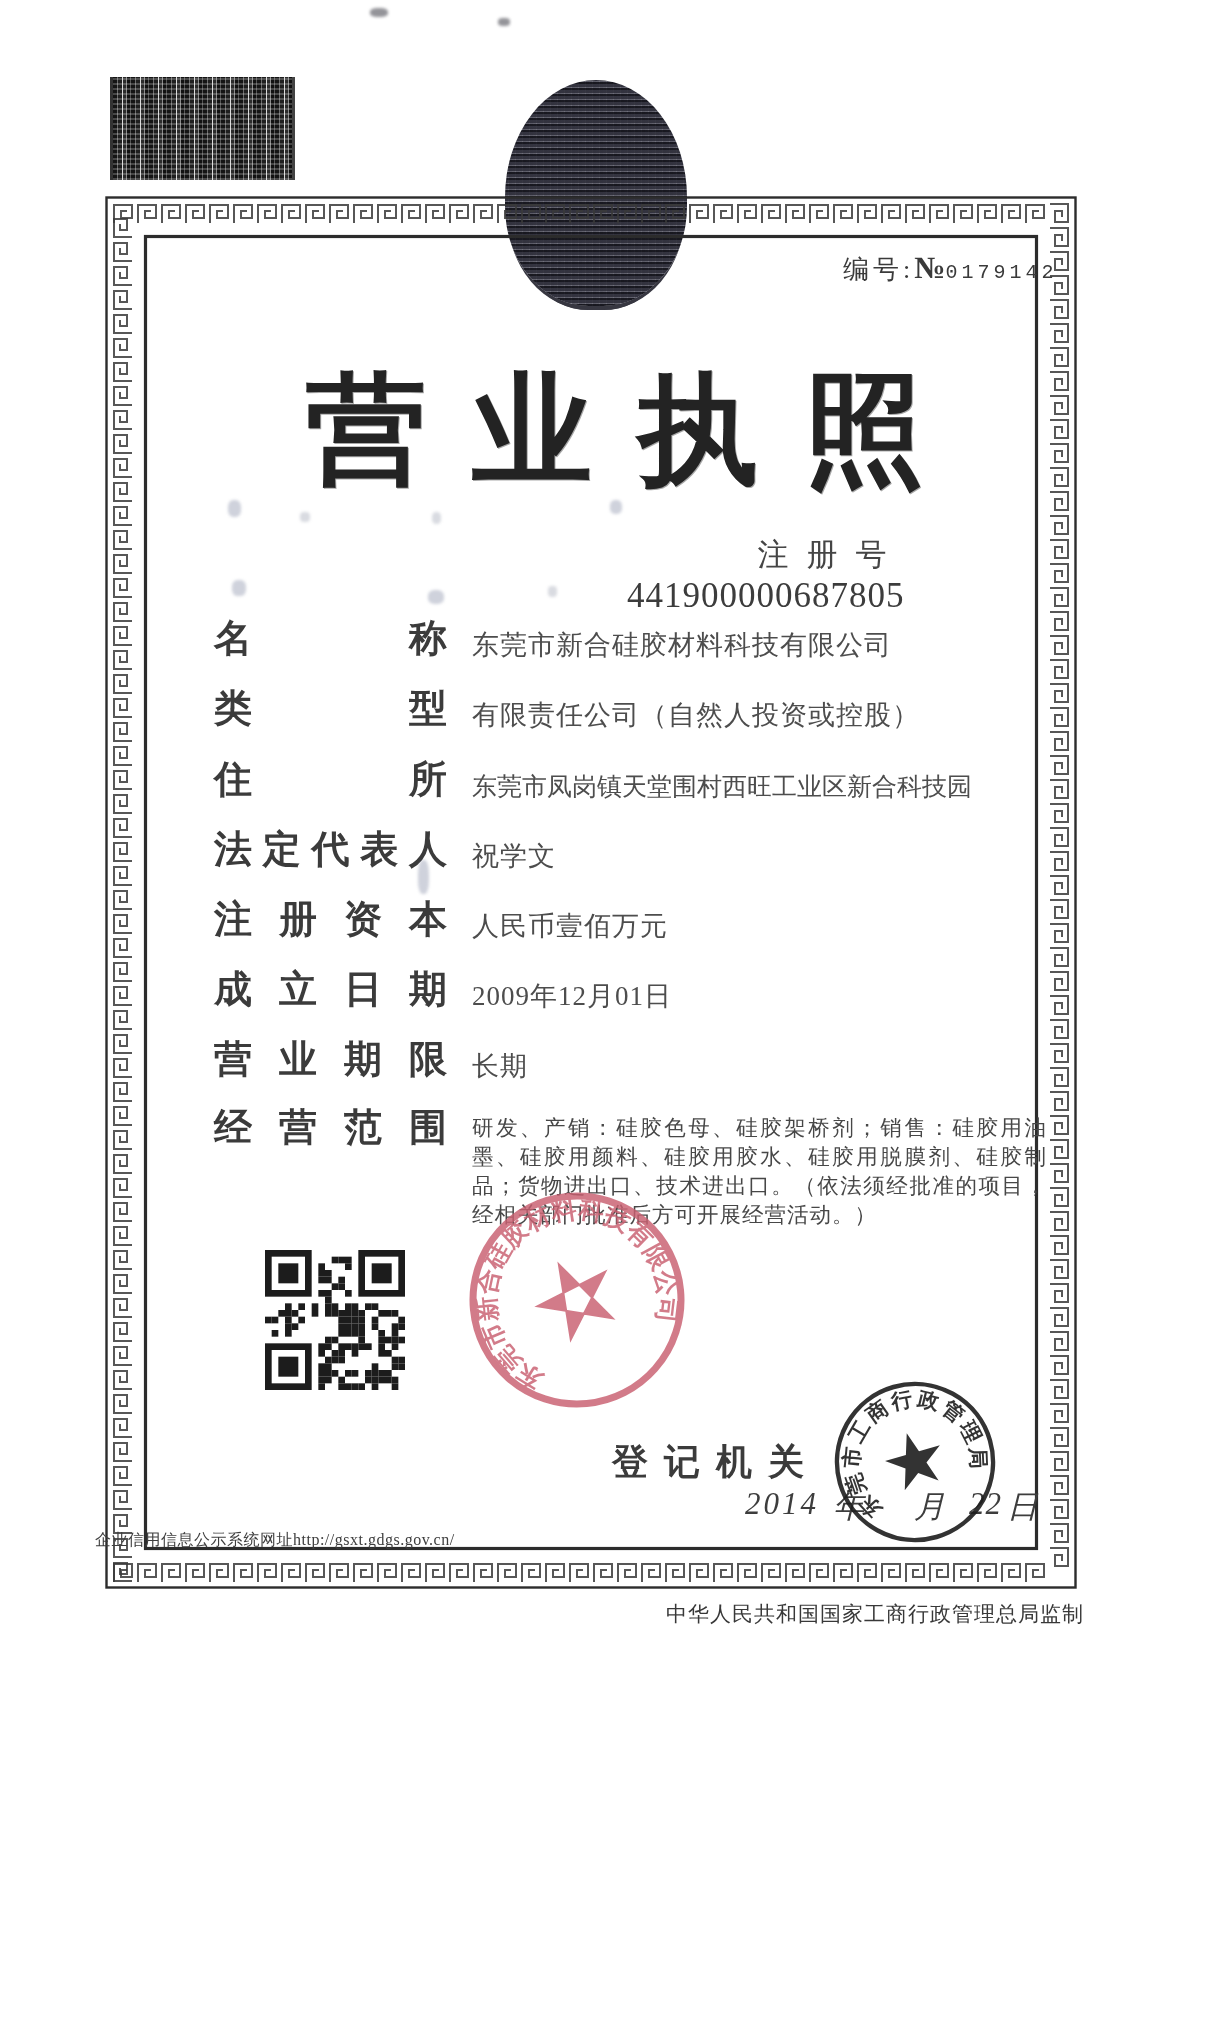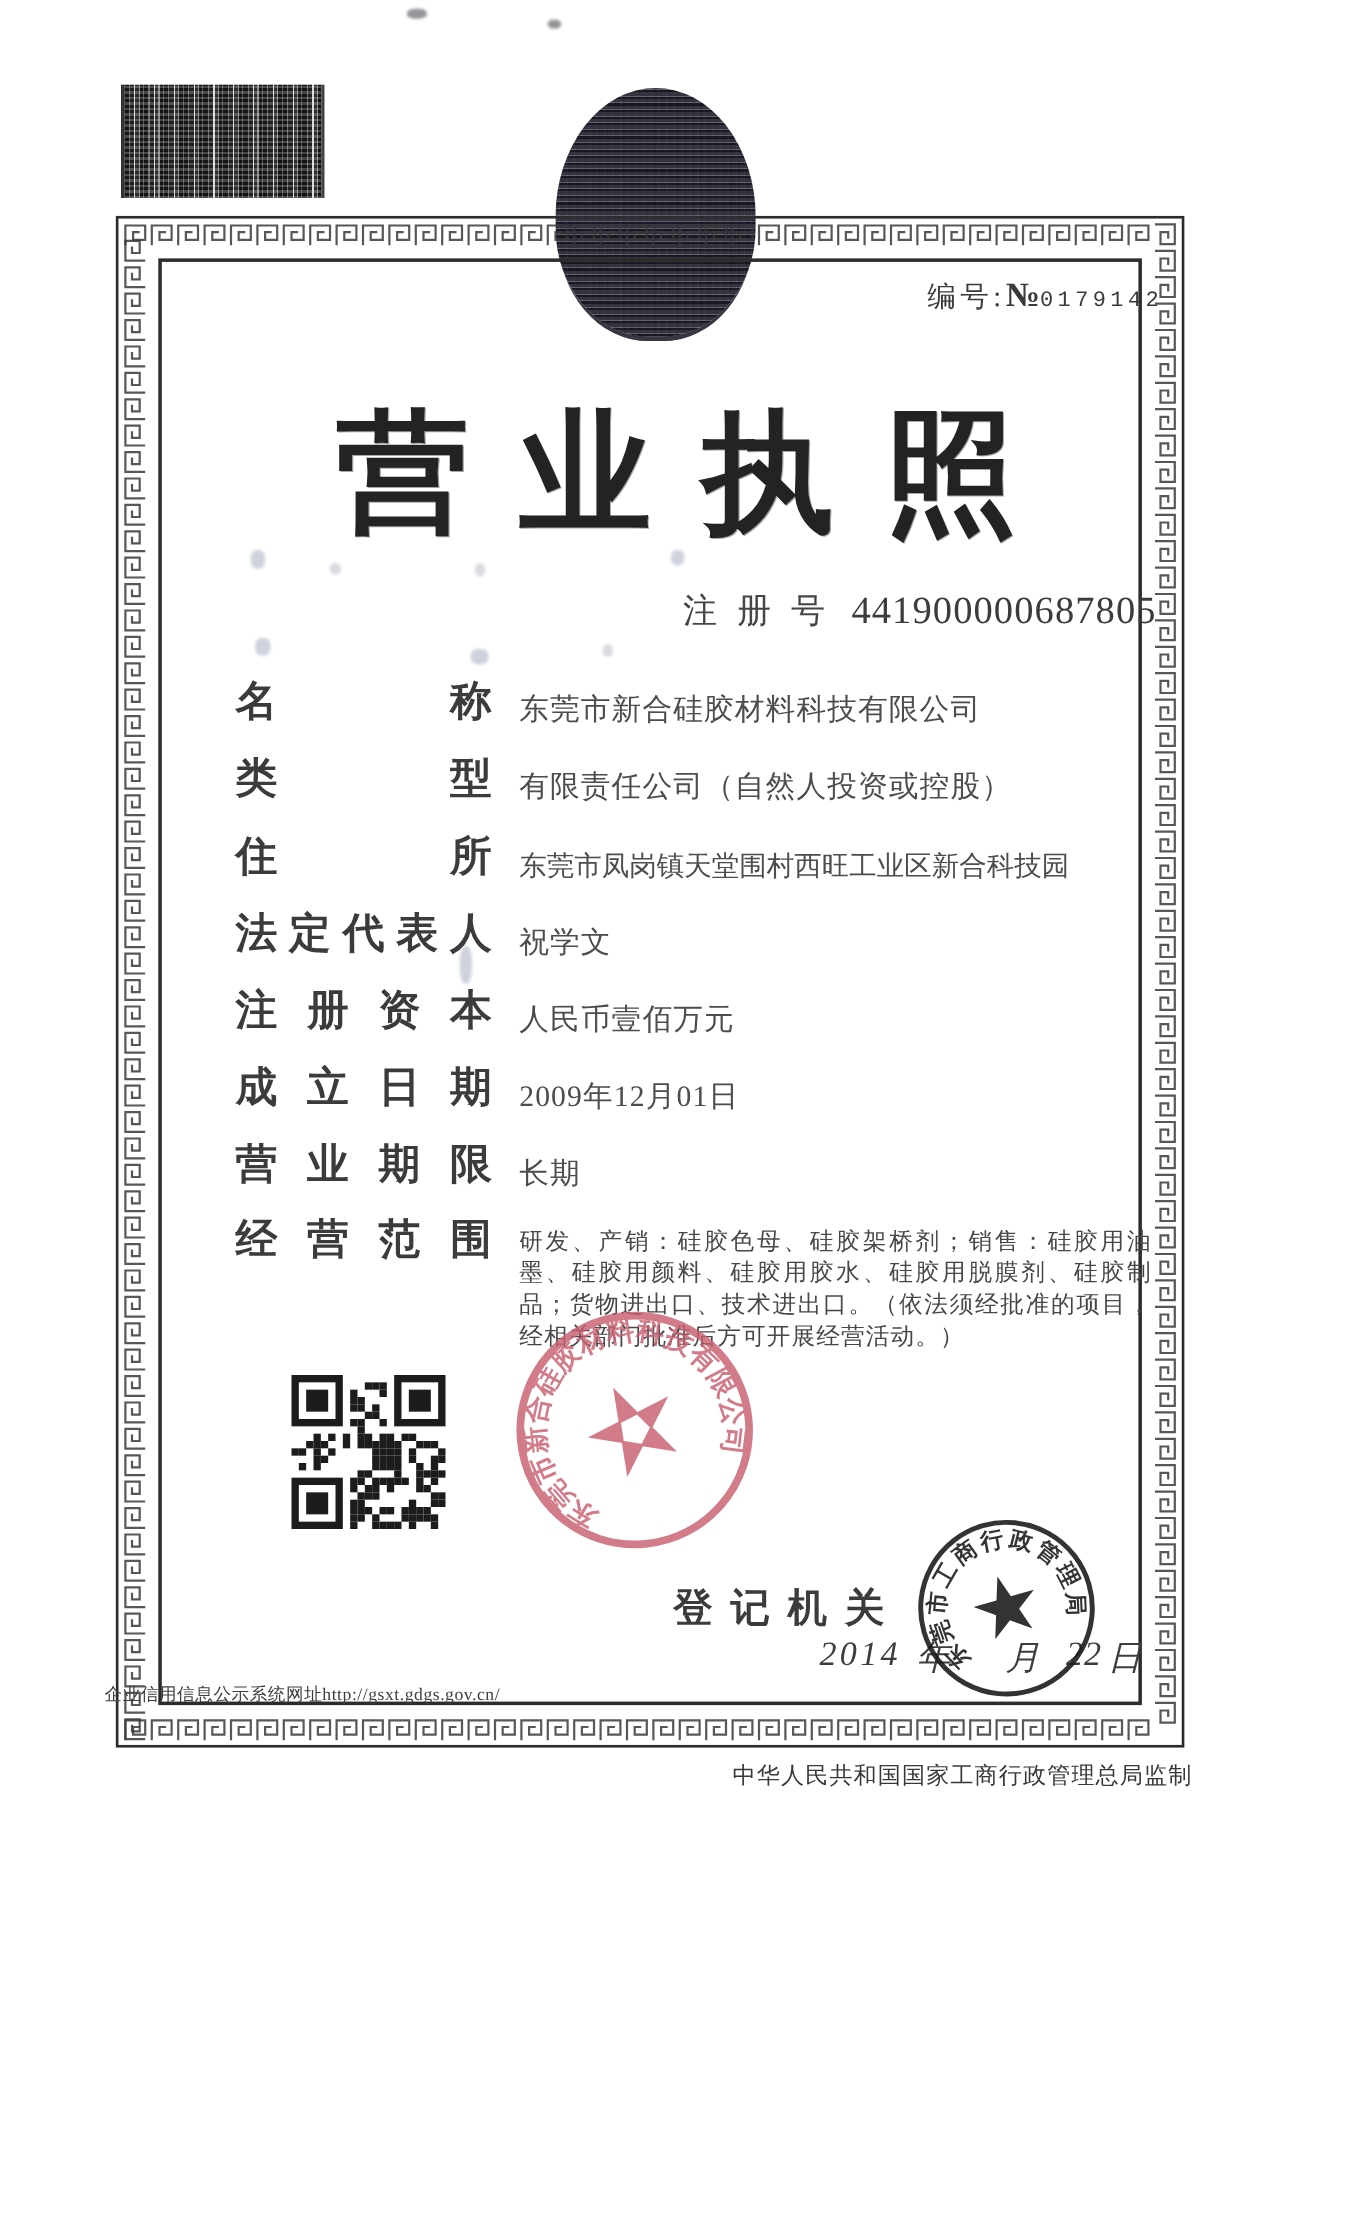--- a/index.html
+++ b/index.html
@@ -26,21 +26,21 @@
   .serial { left:843px; top:250px; display:flex; align-items:baseline; color:#3a3a3a; }
   .serial .pre { font-size:26px; letter-spacing:4px; }
   .serial .nosym { font-size:31px; font-weight:700; }
   .serial .num { font-size:20px; letter-spacing:4px; font-family:"Liberation Mono","DejaVu Sans Mono",monospace; }
 
   .title { left:25px; top:350px; width:1180px; text-align:center;
     font-family:"DejaVu Sans","Liberation Sans",sans-serif; font-weight:700;
     font-size:120px; letter-spacing:46px; text-indent:46px; color:#232323;
     text-shadow:1px 1px 0 rgba(0,0,0,.35); }
 
-  .regline { left:621px; top:534px; display:flex; align-items:center; }
+  .regline { left:621px; top:534px; display:flex; align-items:flex-end;flex-direction:column; }
   .regline .lab { font-size:31px; letter-spacing:18px; color:#454545; }
   .regline .num { font-size:35px; color:#3c3c3c; letter-spacing:1px; margin-left:6px; }
 
   .row { left:214px; display:flex; align-items:flex-start; width:860px; }
   .row .lab { width:233px; font-size:38px; font-weight:700; color:#3b3b3b;
     text-align:justify; text-align-last:justify; text-justify:inter-character; line-height:1.1; }
   .row .val { margin-left:25px; padding-top:9px; font-size:27px; color:#4d4d4d; letter-spacing:1px; }
   .row .val.addr { font-size:25px; padding-top:11px; letter-spacing:0; }
   .row .val.scope { font-size:21.5px; line-height:29px; width:575px; padding-top:7px; text-align:justify; color:#474747; }
 

